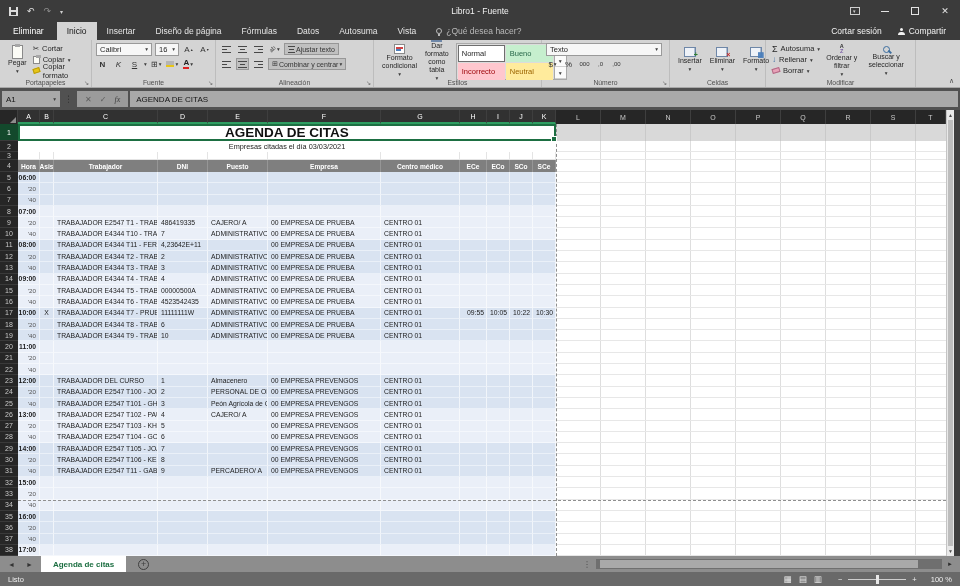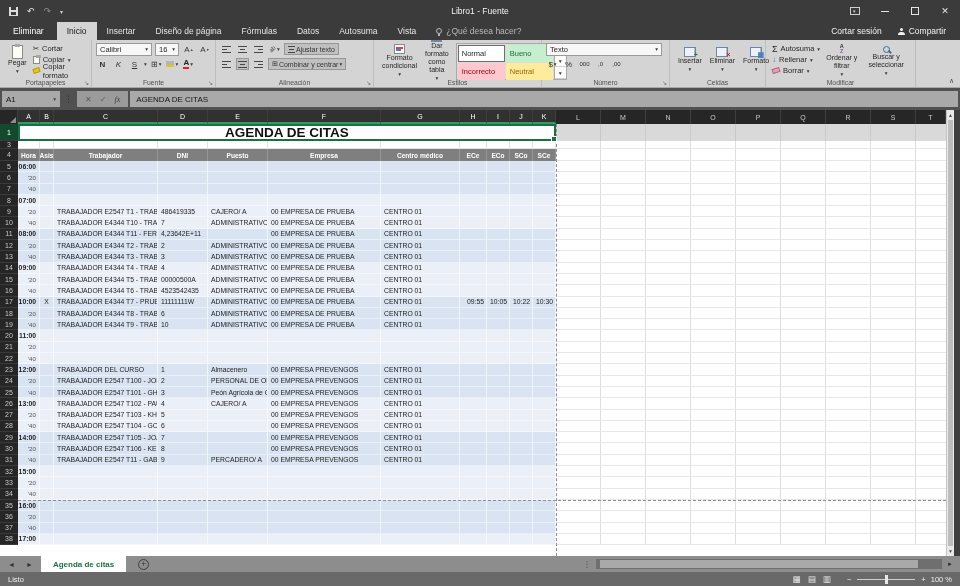--- a/index.html
+++ b/index.html
@@ -134,21 +134,21 @@
   .hsb{width:346px;height:10px;background:#6f6f6f;position:relative;margin-right:2px}
   .hsb .thumb{position:absolute;left:4px;top:1px;bottom:1px;width:318px;background:#a9a9a9}
   .hsb-btn{width:12px;color:#2c2c2c;font-size:6px;text-align:center;margin-right:4px}
 
   
   .statusbar{position:absolute;top:572px;left:0;right:0;height:14px;background:#696969;color:#f0f0f0;display:flex;align-items:center;font-size:7.5px;padding:0 8px;z-index:5}
   .views{margin-left:auto;display:flex;gap:7px;font-size:8.5px;color:#ececec;align-items:center}
   .zoomctl{display:flex;align-items:center;gap:6px;margin-left:16px}
   .zslider{width:58px;height:1px;background:#cfcfcf;position:relative}
   .zthumb{position:absolute;left:48%;top:-4px;width:3px;height:9px;background:#e8e8e8}
-  .zlabel{margin-left:5px}
+  .zlabel{margin-left:14px}
 </style>
 </head>
 <body>
 
 <div class="app">
 
   <div class="titlebar">
     <div class="qat">
       <span class="save-ic"></span>
       <span>↶</span>
@@ -467,20 +467,25 @@
         <div class="colh" style="width: 45px;">R</div>
         <div class="colh" style="width: 45px;">S</div>
         <div class="colh" style="width: 30px;">T</div>
       </div>
     <div id="fixedrows">
         <div class="grow" style="height: 17px;">
           <div class="gut sel">1</div>
           <div class="r1cell" style="width: 538px;">AGENDA DE CITAS</div>
           <div class="r1fill"></div>
         </div>
+        <div class="grow" style="height: 11px;">
+          <div class="gut">2</div>
+          <div class="r2cell" style="width: 538px;">Empresas citadas el día 03/03/2021</div>
+          <div class="rfill"></div>
+        </div>
         <div class="grow" style="height: 8px;">
           <div class="gut">3</div>
           <div class="wcell" style="width: 22px;"></div>
           <div class="wcell" style="width: 14px;"></div>
           <div class="wcell" style="width: 104px;"></div>
           <div class="wcell" style="width: 50px;"></div>
           <div class="wcell" style="width: 60px;"></div>
           <div class="wcell" style="width: 113px;"></div>
           <div class="wcell" style="width: 79px;"></div>
           <div class="wcell" style="width: 27px;"></div>

